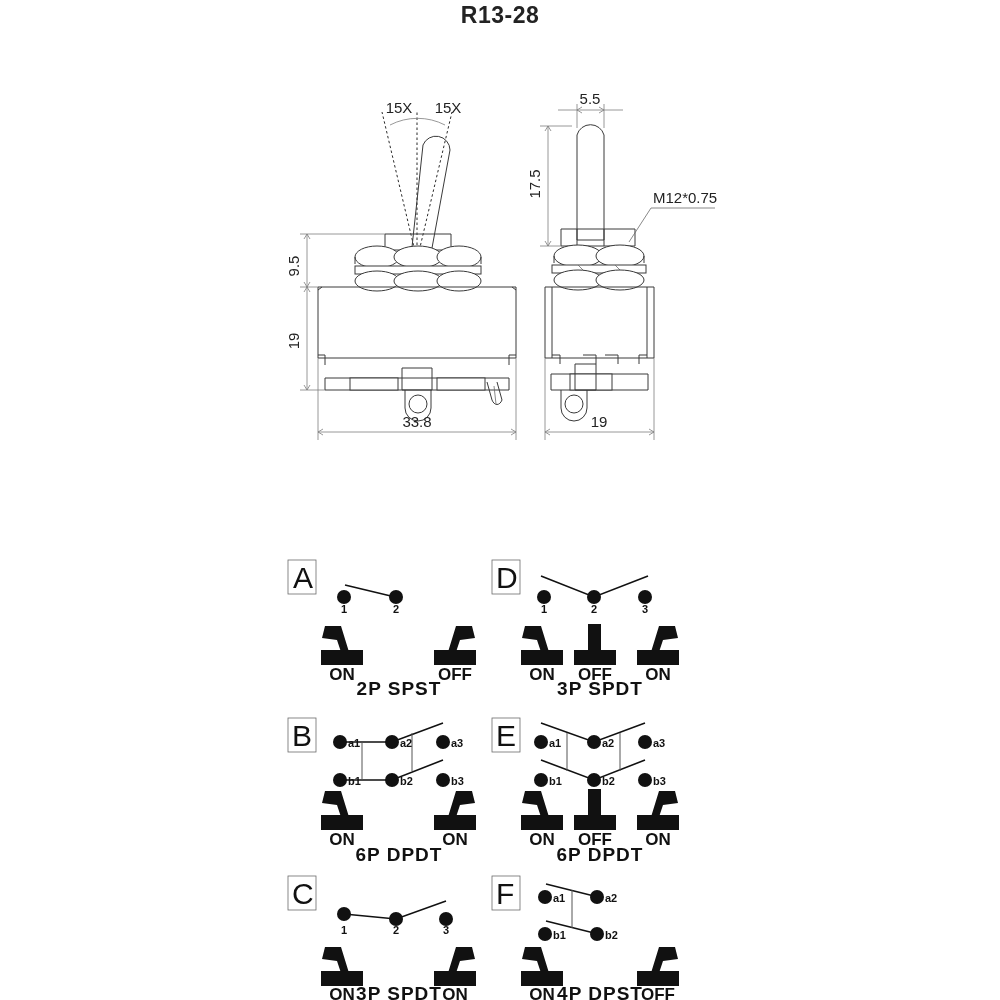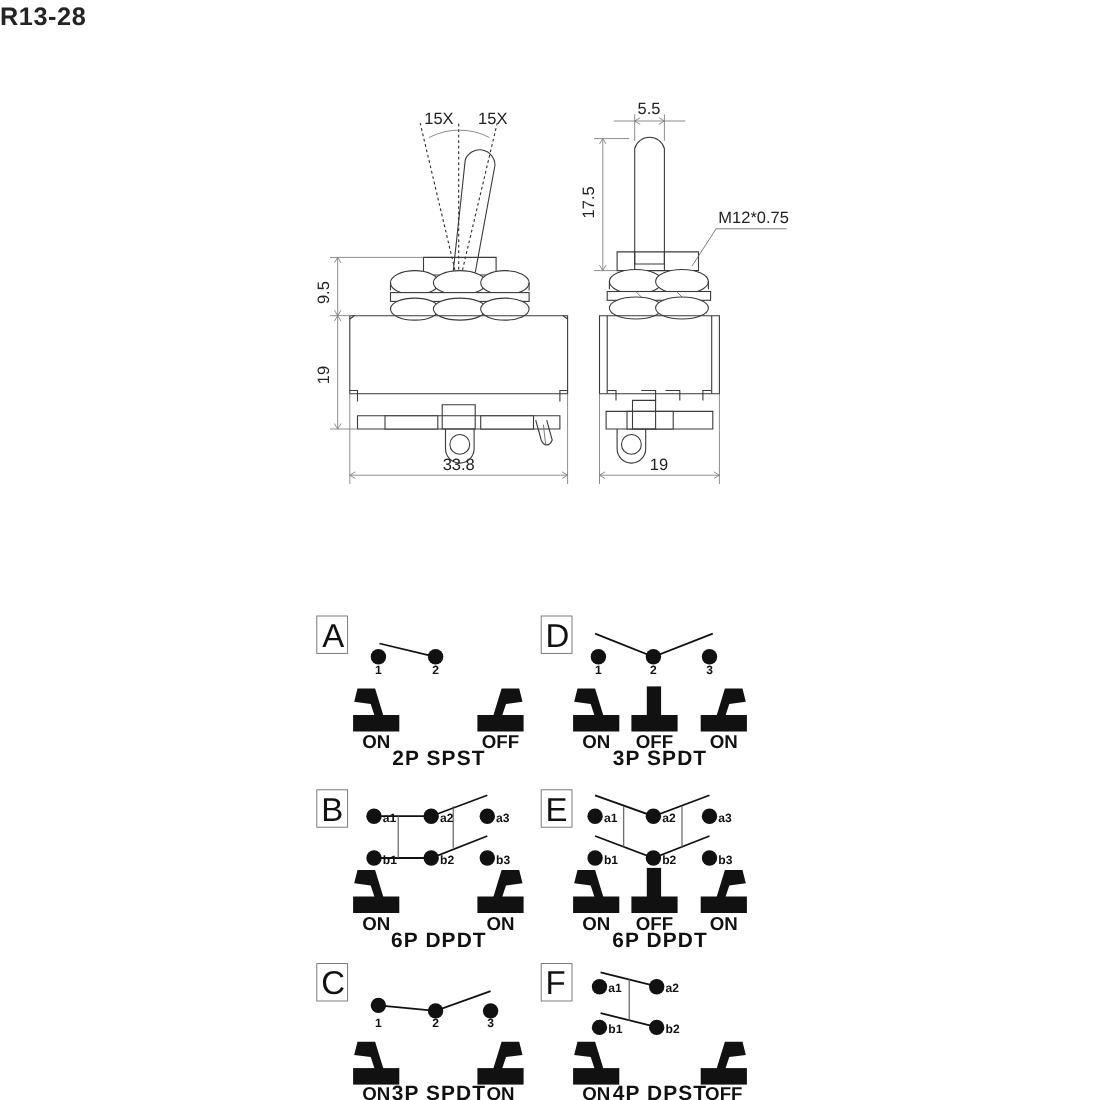--- a/index.html
+++ b/index.html
@@ -13,21 +13,21 @@
     position: relative;
     font-family: "Liberation Sans", sans-serif;
     color: #1a1a1a;
     overflow: hidden;
   }
   #page-title {
     position: absolute;
     top: 2px;
     left: 0;
     width: 1000px;
-    text-align: left;
+    text-align: center;
     font-size: 23px;
     font-weight: 600;
     letter-spacing: 0.5px;
     color: #232323;
   }
   .stage {
     position: absolute;
     top: 0;
     left: 0;
     width: 1000px;

